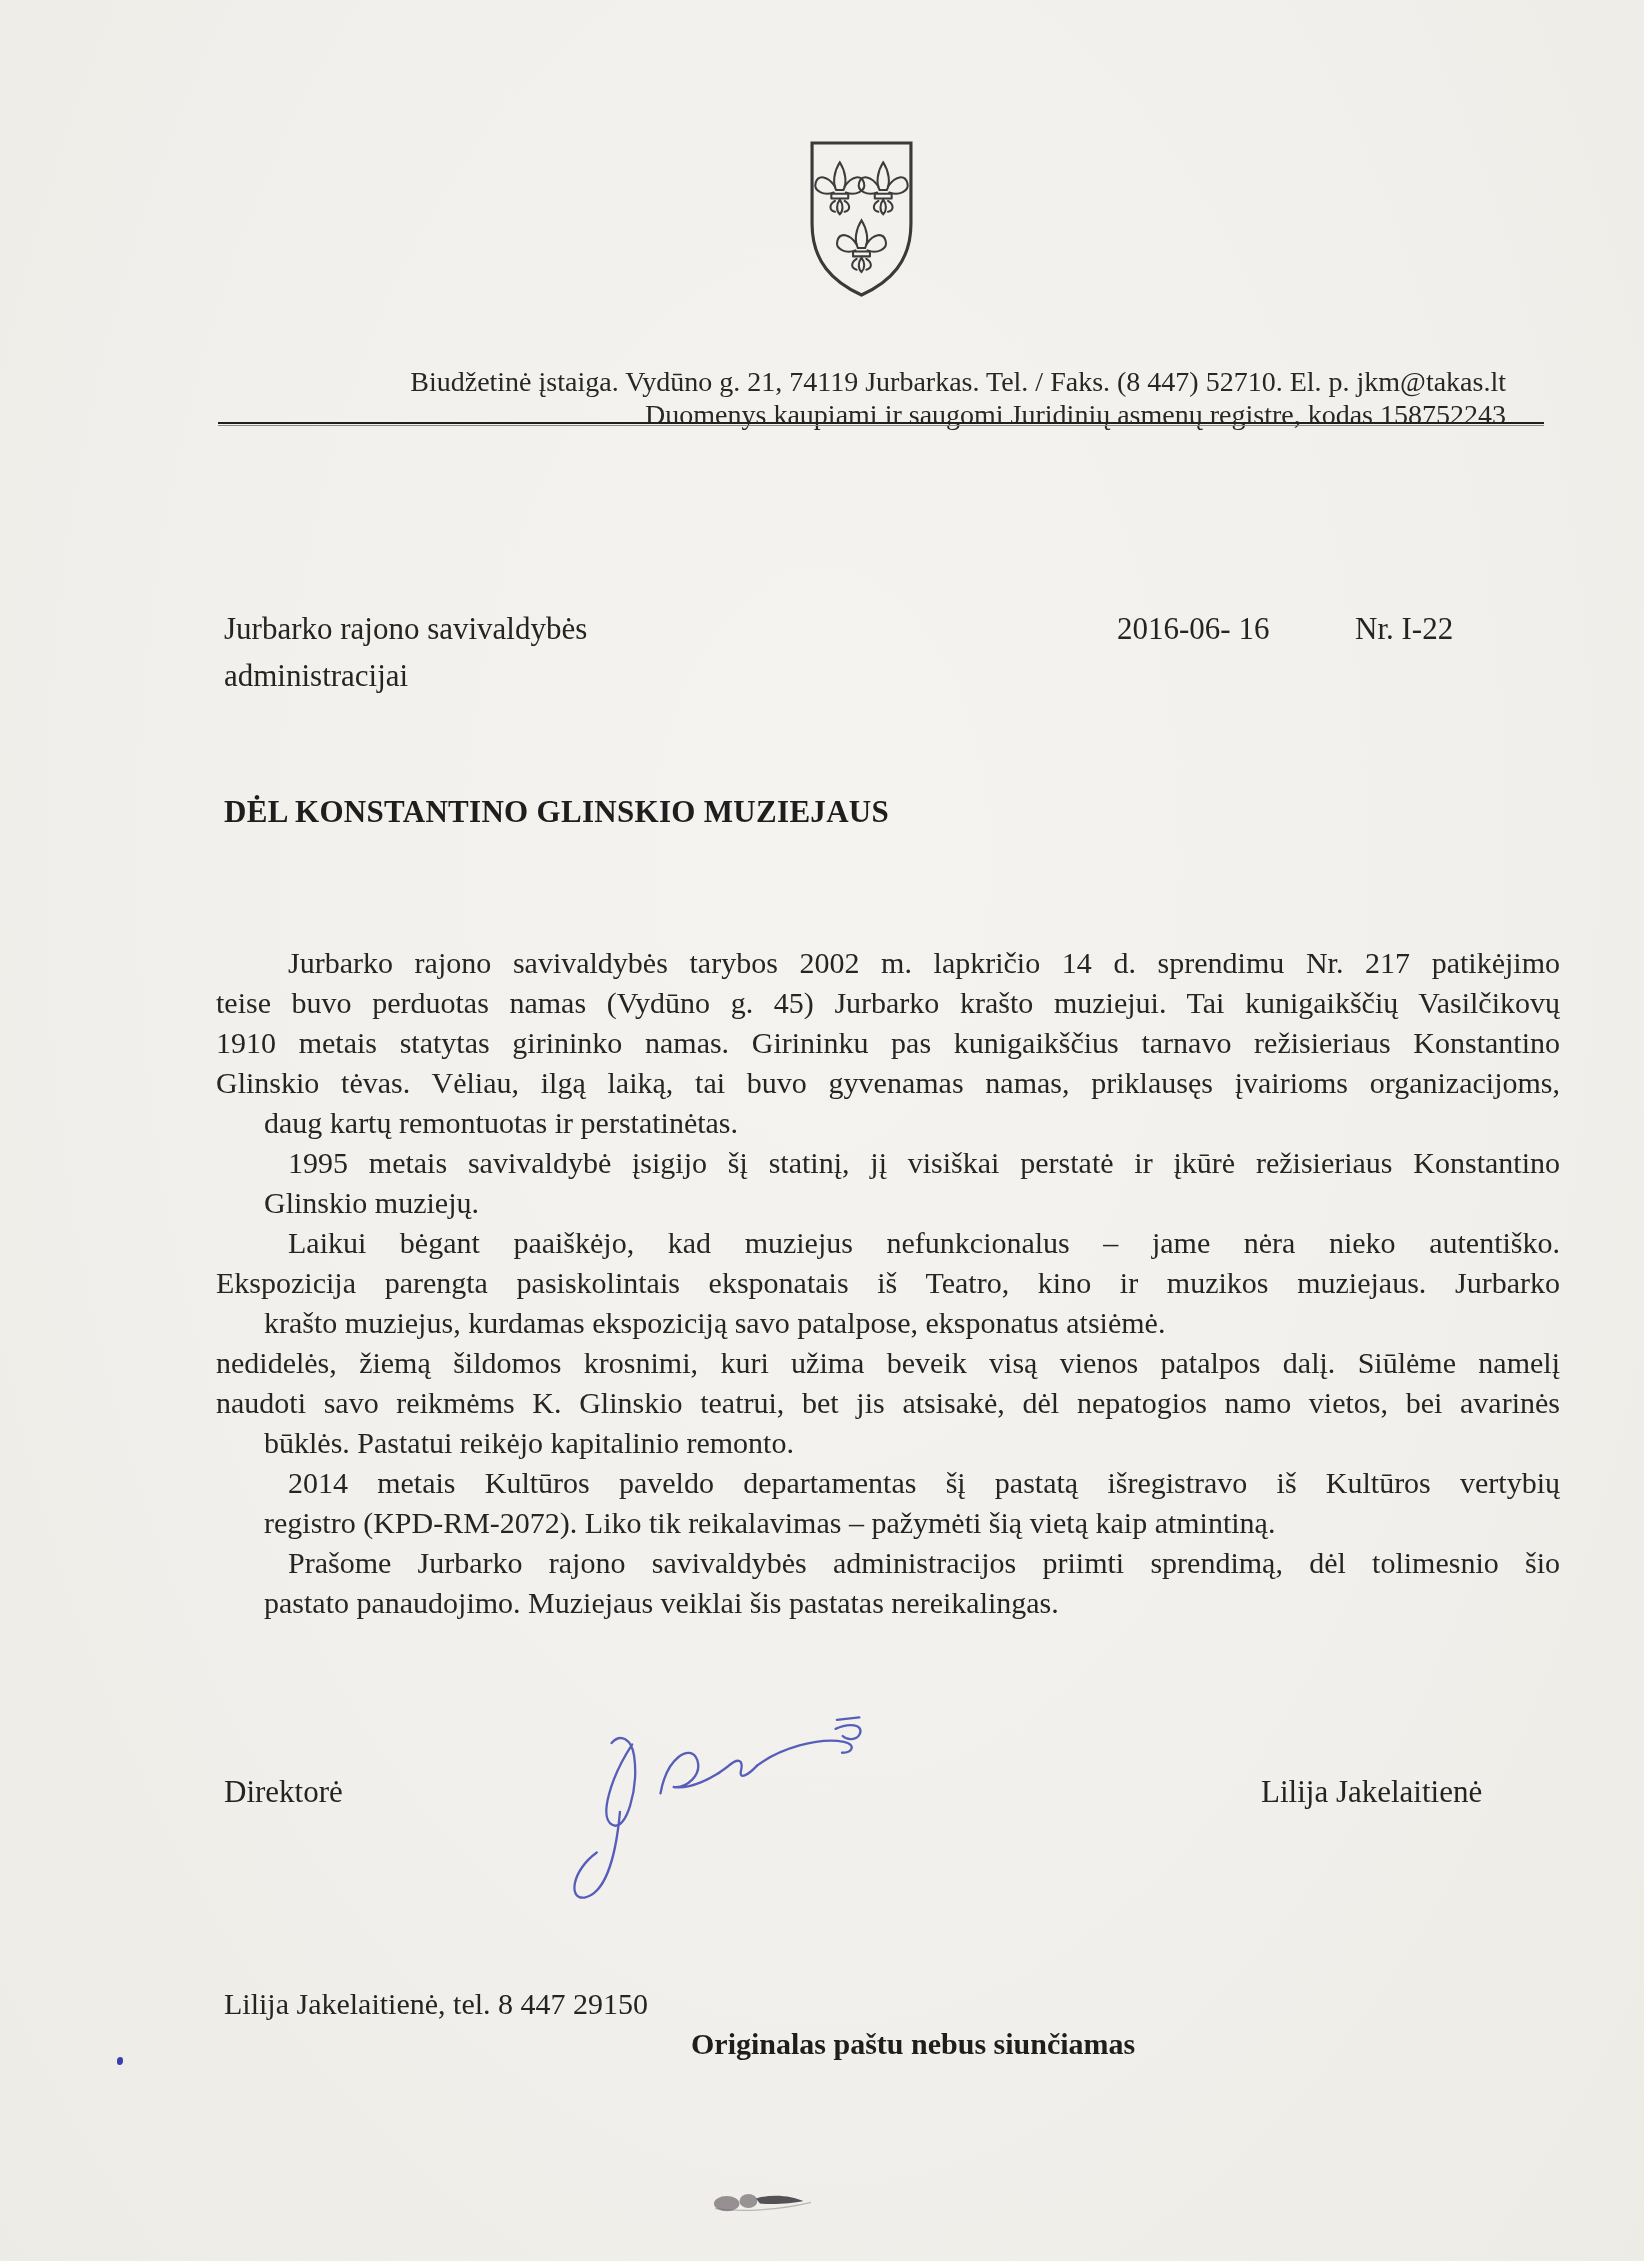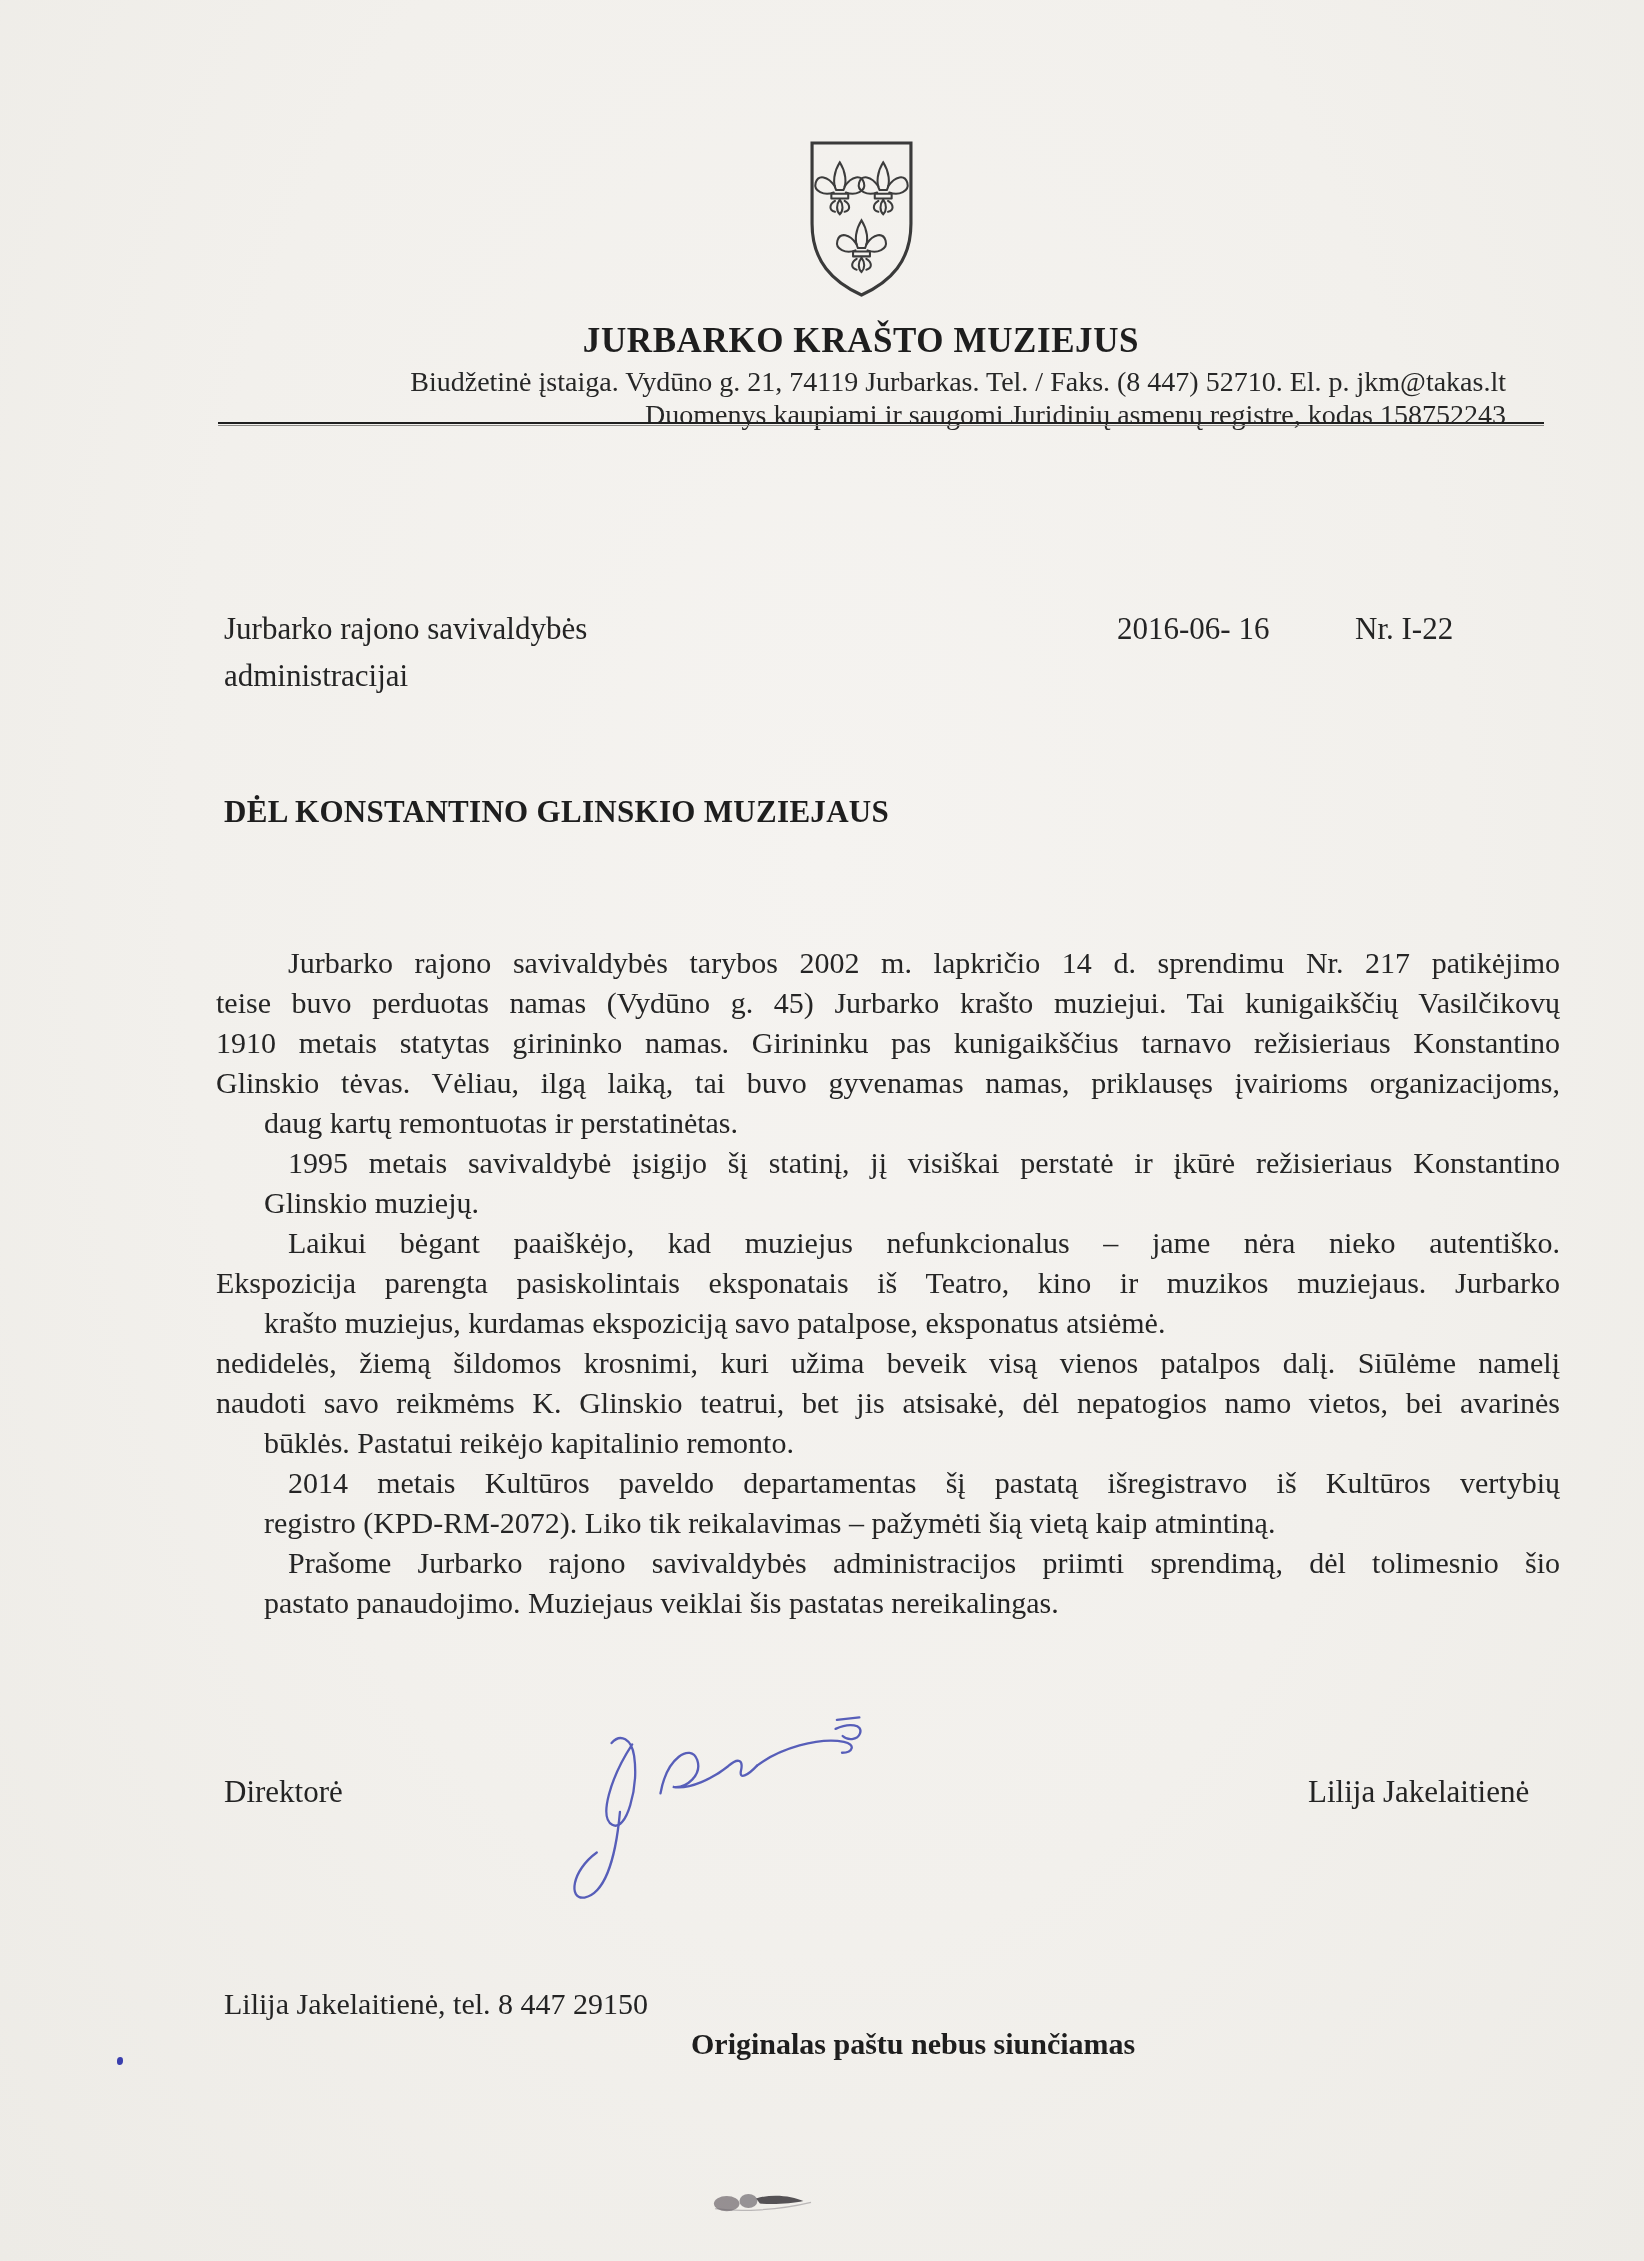--- a/index.html
+++ b/index.html
@@ -43,21 +43,21 @@
   #body-block{left:216px;top:943px;width:1344px;}
   .bline{
     font-size:30px;line-height:40px;height:40px;color:#252525;
     text-align:justify;text-align-last:justify;text-justify:inter-word;
     overflow:hidden;white-space:normal;
   }
   .bline.last{text-align:left;text-align-last:left;margin-left:48px;}
   .bline.indent{text-indent:72px;}
   
   #sig-role{left:224px;top:1774px;font-size:31px;color:#242424;}
-  #sig-name{left:1261px;top:1774px;font-size:31px;color:#242424;margin-left:47px;}
+  #sig-name{left:1261px;top:1774px;font-size:31px;color:#242424;}
   #signature{left:534px;top:1680px;width:365px;height:251px;}
   
   #foot-contact{left:224px;top:1987px;font-size:30px;color:#242424;}
   #foot-note{left:691px;top:2027px;font-size:30px;font-weight:bold;color:#1e1e1e;}
   
   #ink-dot{left:117px;top:2057px;width:6.4px;height:7.7px;border-radius:55% 45% 60% 40%;background:#3a3fae;}
   #smudge{left:702px;top:2178px;width:135px;height:46px;}
 </style>
 </head>
 <body>
@@ -90,21 +90,20 @@
         <path d="M0,-21 C5,-13 6,-4 3,2 L-3,2 C-6,-4 -5,-13 0,-21 Z"></path>
         <path d="M-4,-1 C-10,-10 -18,-11 -20,-4 C-22,3 -13,7 -5,4"></path>
         <path d="M4,-1 C10,-10 18,-11 20,-4 C22,3 13,7 5,4"></path>
         <path d="M-7,5 H7 M-7,9 H7 M-7,5 V9 M7,5 V9"></path>
         <path d="M0,10 C3,14 3,19 0,22 C-3,19 -3,14 0,10 Z"></path>
         <path d="M-4,11 C-9,14 -9,19 -4,20 M4,11 C9,14 9,19 4,20"></path>
       </g>
     </g>
   </svg>
 
-  <div id="hdr-title" class="abs">JURBARKO KRAŠTO MUZIEJUS</div>
   <div id="hdr-line1" class="abs hdr-line">Biudžetinė įstaiga. Vydūno g. 21, 74119 Jurbarkas. Tel. / Faks. (8 447) 52710. El. p. jkm@takas.lt</div>
   <div id="hdr-line2" class="abs hdr-line">Duomenys kaupiami ir saugomi Juridinių asmenų registre, kodas 158752243</div>
   <div id="hdr-rule" class="abs"></div>
 
   <div id="addr1" class="abs ref">Jurbarko rajono savivaldybės</div>
   <div id="addr2" class="abs ref">administracijai</div>
   <div id="doc-date" class="abs ref">2016-06- 16</div>
   <div id="doc-no" class="abs ref">Nr. I-22</div>
 
   <div id="subject" class="abs">DĖL KONSTANTINO GLINSKIO MUZIEJAUS</div>

